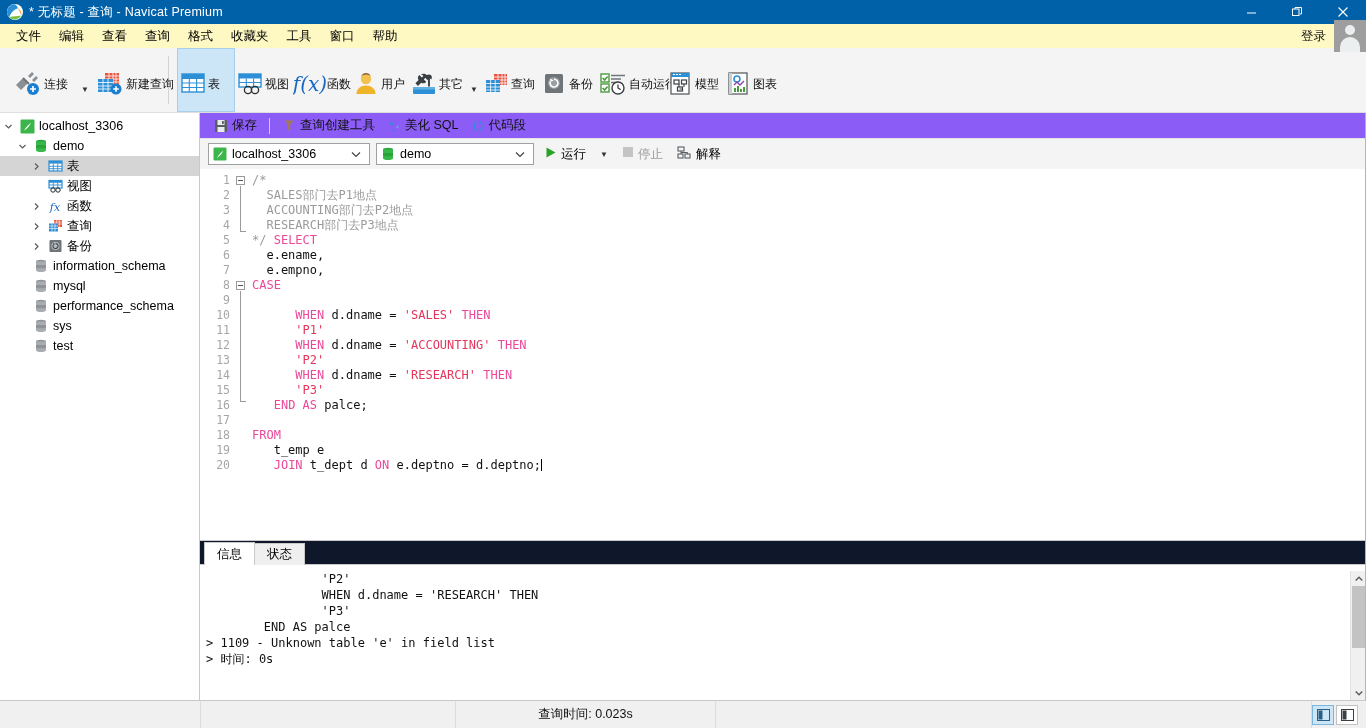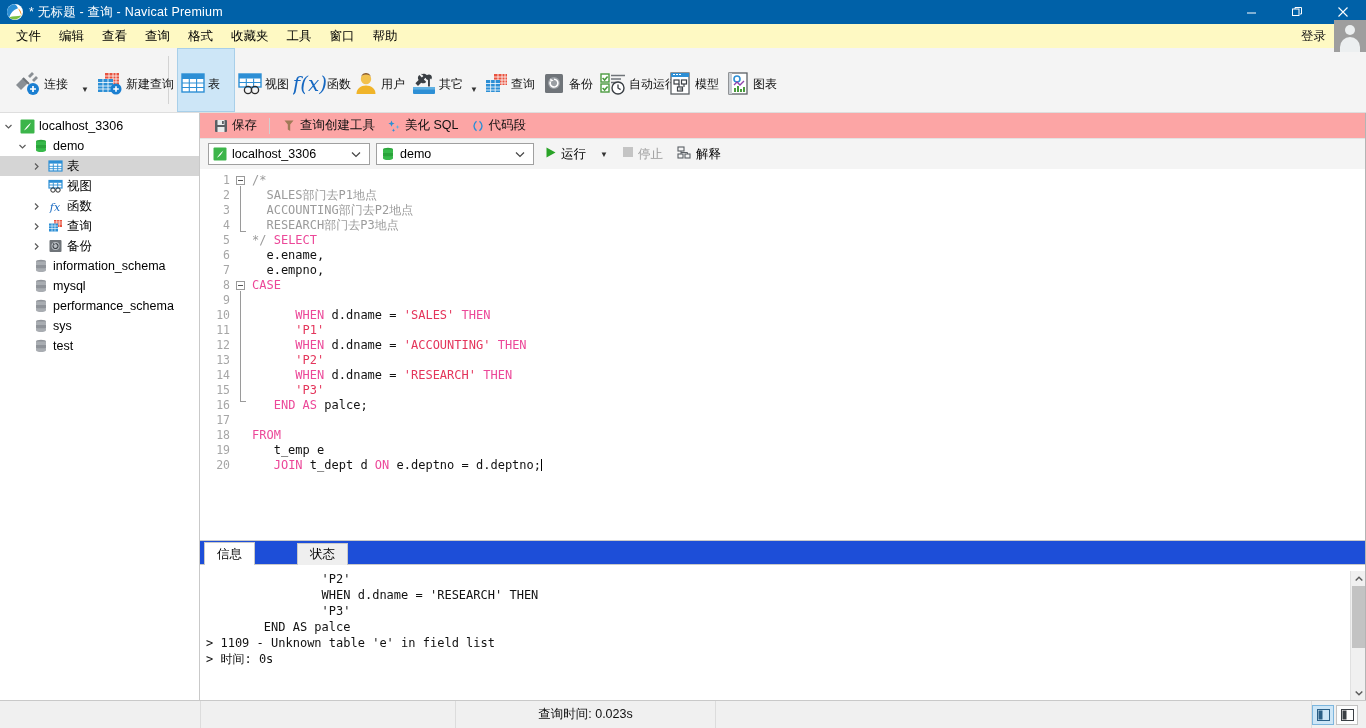--- a/index.html
+++ b/index.html
@@ -103,21 +103,21 @@
   }
   .tab.active { background: #ffffff; z-index: 3; height: 27px; }
   .tab .tabico { margin-right: 4px; display: flex; align-items: center; }
 
   .qpanel {
     flex: 1 1 auto; background: #ffffff; border-right: 1px solid #b4b4b4; display: flex;
     flex-direction: column; min-height: 0; position: relative; margin-right: 0;
   }
   .qtoolbar {
     height: 26px; flex: 0 0 26px; display: flex; align-items: center; padding-left: 8px;
-    background: #fca5a5; border-bottom: 1px solid #e3e3e3;
+    background: #8b5cf6; border-bottom: 1px solid #e3e3e3;
   }
   .qt-btn { display: flex; align-items: center; gap: 4px; font-size: 12.5px; color: #111; padding: 2px 6px; white-space: nowrap; }
   .qt-sep { width: 1px; height: 16px; background: #d0d0d0; margin: 0 6px; }
 
   .qconn {
     height: 30px; flex: 0 0 30px; display: flex; align-items: center; padding-left: 8px;
     background: #f4f4f4; gap: 6px;
   }
   .combo {
     height: 22px; background: #fff; border: 1px solid #a0a0a0; display: flex; align-items: center;
@@ -165,21 +165,21 @@
   
   .vscroll {
     width: 15px; flex: 0 0 15px; background: #ffffff; position: relative; border-left: 1px solid #fff;
   }
 
   
   .infopanel {
     height: 160px; flex: 0 0 160px; background: #ffffff; display: flex; flex-direction: column;
     border-top: 1px solid #c9c9c9; position: relative;
   }
-  .itabs { height: 24px; flex: 0 0 24px; display: flex; align-items: flex-end; padding-left: 4px; background: #1d4ed8; position: relative; gap: 43px; }
+  .itabs { height: 24px; flex: 0 0 24px; display: flex; align-items: flex-end; padding-left: 4px; background: #0f172a; position: relative; }
   .itabs::after { content: ""; position: absolute; left: 0; right: 0; bottom: 0; height: 1px; background: #c9c9c9; }
   .itab {
     height: 22px; padding: 0 12px; font-size: 12.5px; display: flex; align-items: center;
     border: 1px solid #c9c9c9; border-bottom: none; background: #efefef; margin-right: -1px;
     position: relative; z-index: 1;
   }
   .itab.active { background: #ffffff; z-index: 3; height: 23px; }
   .ibody {
     flex: 1 1 auto; overflow: hidden; padding: 6px 0 0 6px; position: relative; display: flex;
   }

